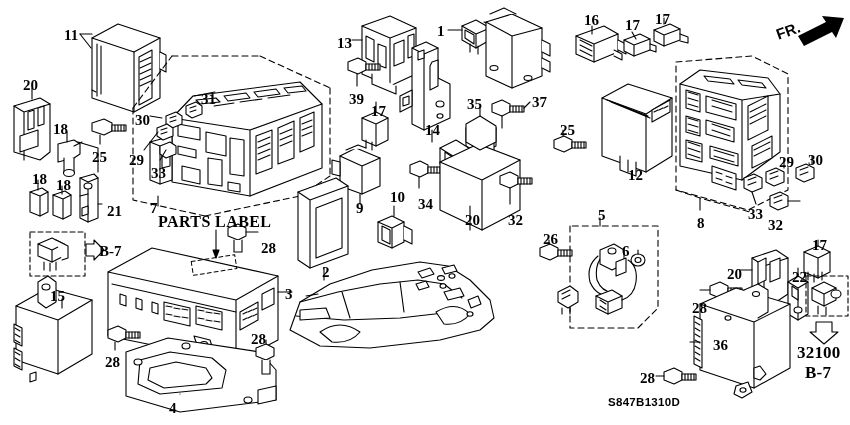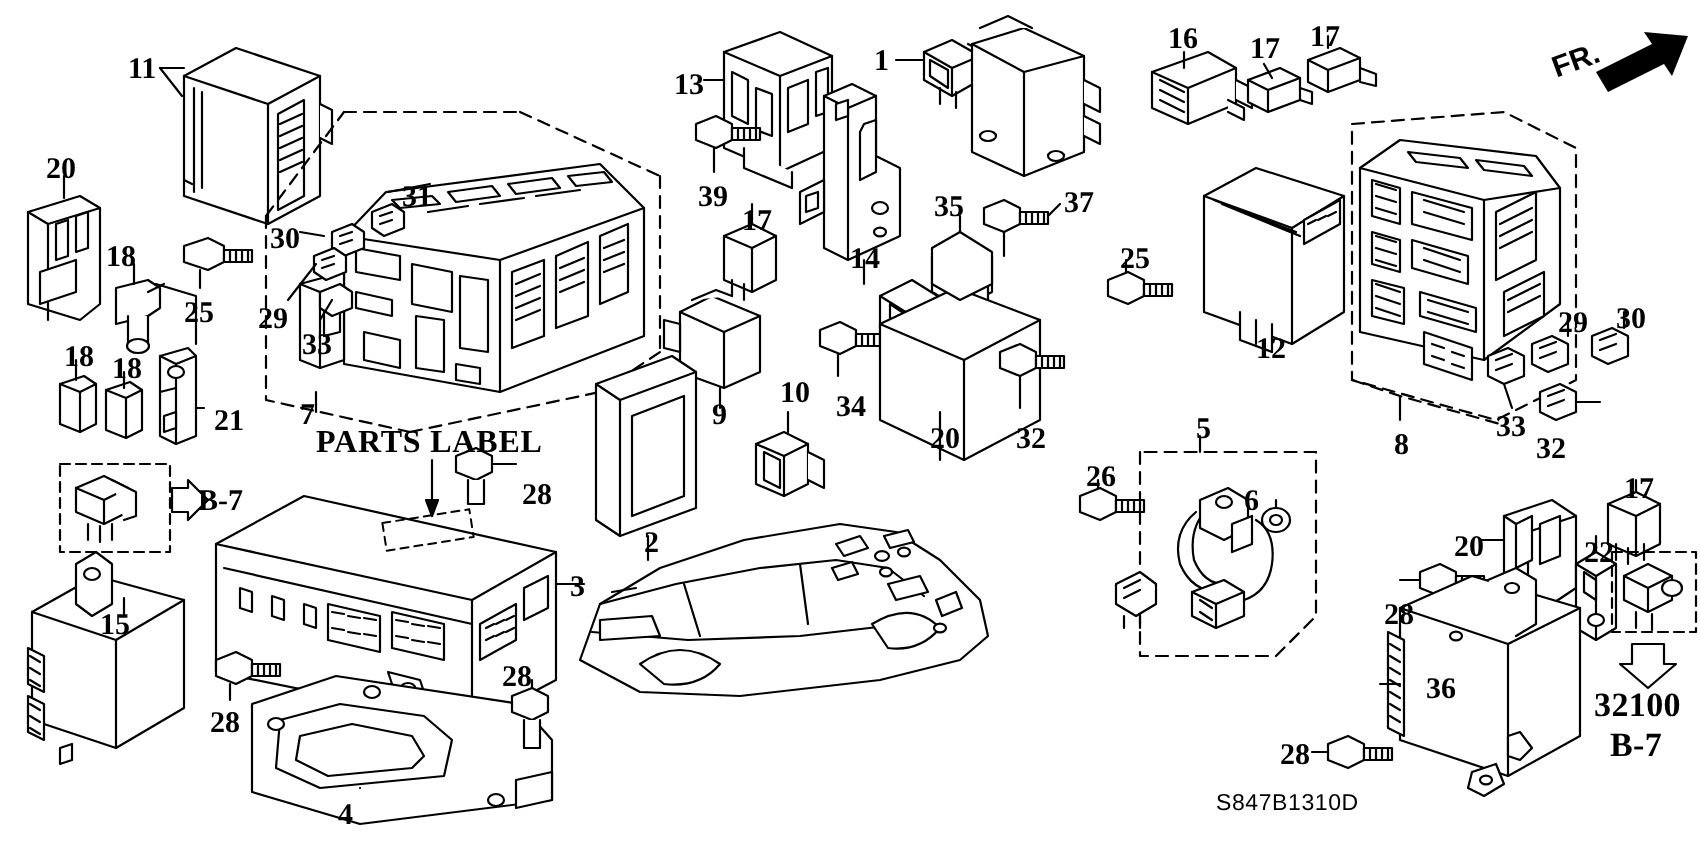--- a/index.html
+++ b/index.html
@@ -24,21 +24,21 @@
     position:absolute;
     font-family:"Liberation Serif", serif;
     font-weight:700;
     font-size:16px;
     letter-spacing:.4px;
     white-space:nowrap;
   }
   .code{
     position:absolute;
     font-family:"Liberation Sans", sans-serif;
-    font-weight:400;
+    font-weight:700;
     font-size:11.5px;
     letter-spacing:.3px;
     white-space:nowrap;
   }
   .b7{
     position:absolute;
     font-family:"Liberation Serif", serif;
     font-weight:700;
     font-size:15px;
     white-space:nowrap;
@@ -532,21 +532,21 @@
       <div class="lbl" style="left: 356px; top: 201px;">9</div>
       <div class="lbl" style="left: 390px; top: 190px;">10</div>
       <div class="lbl" style="left: 418px; top: 197px;">34</div>
       <div class="lbl" style="left: 465px; top: 213px;">20</div>
       <div class="lbl" style="left: 508px; top: 213px;">32</div>
       <div class="lbl" style="left: 322px; top: 265px;">2</div>
       <div class="lbl" style="left: 285px; top: 287px;">3</div>
       <div class="lbl" style="left: 261px; top: 241px;">28</div>
       <div class="lbl" style="left: 105px; top: 355px;">28</div>
       <div class="lbl" style="left: 251px; top: 332px;">28</div>
-      <div class="lbl" style="left: 50px; top: 306px;">15</div>
+      <div class="lbl" style="left: 50px; top: 289px;">15</div>
       <div class="lbl" style="left: 169px; top: 401px;">4</div>
       <div class="lbl" style="left: 543px; top: 232px;">26</div>
       <div class="lbl" style="left: 598px; top: 208px;">5</div>
       <div class="lbl" style="left: 622px; top: 244px;">6</div>
       <div class="lbl" style="left: 727px; top: 267px;">20</div>
       <div class="lbl" style="left: 792px; top: 270px;">22</div>
       <div class="lbl" style="left: 692px; top: 301px;">28</div>
       <div class="lbl" style="left: 677px; top: 338px; margin-left: 36px;">36</div>
       <div class="lbl" style="left: 640px; top: 371px;">28</div>
     </div>

